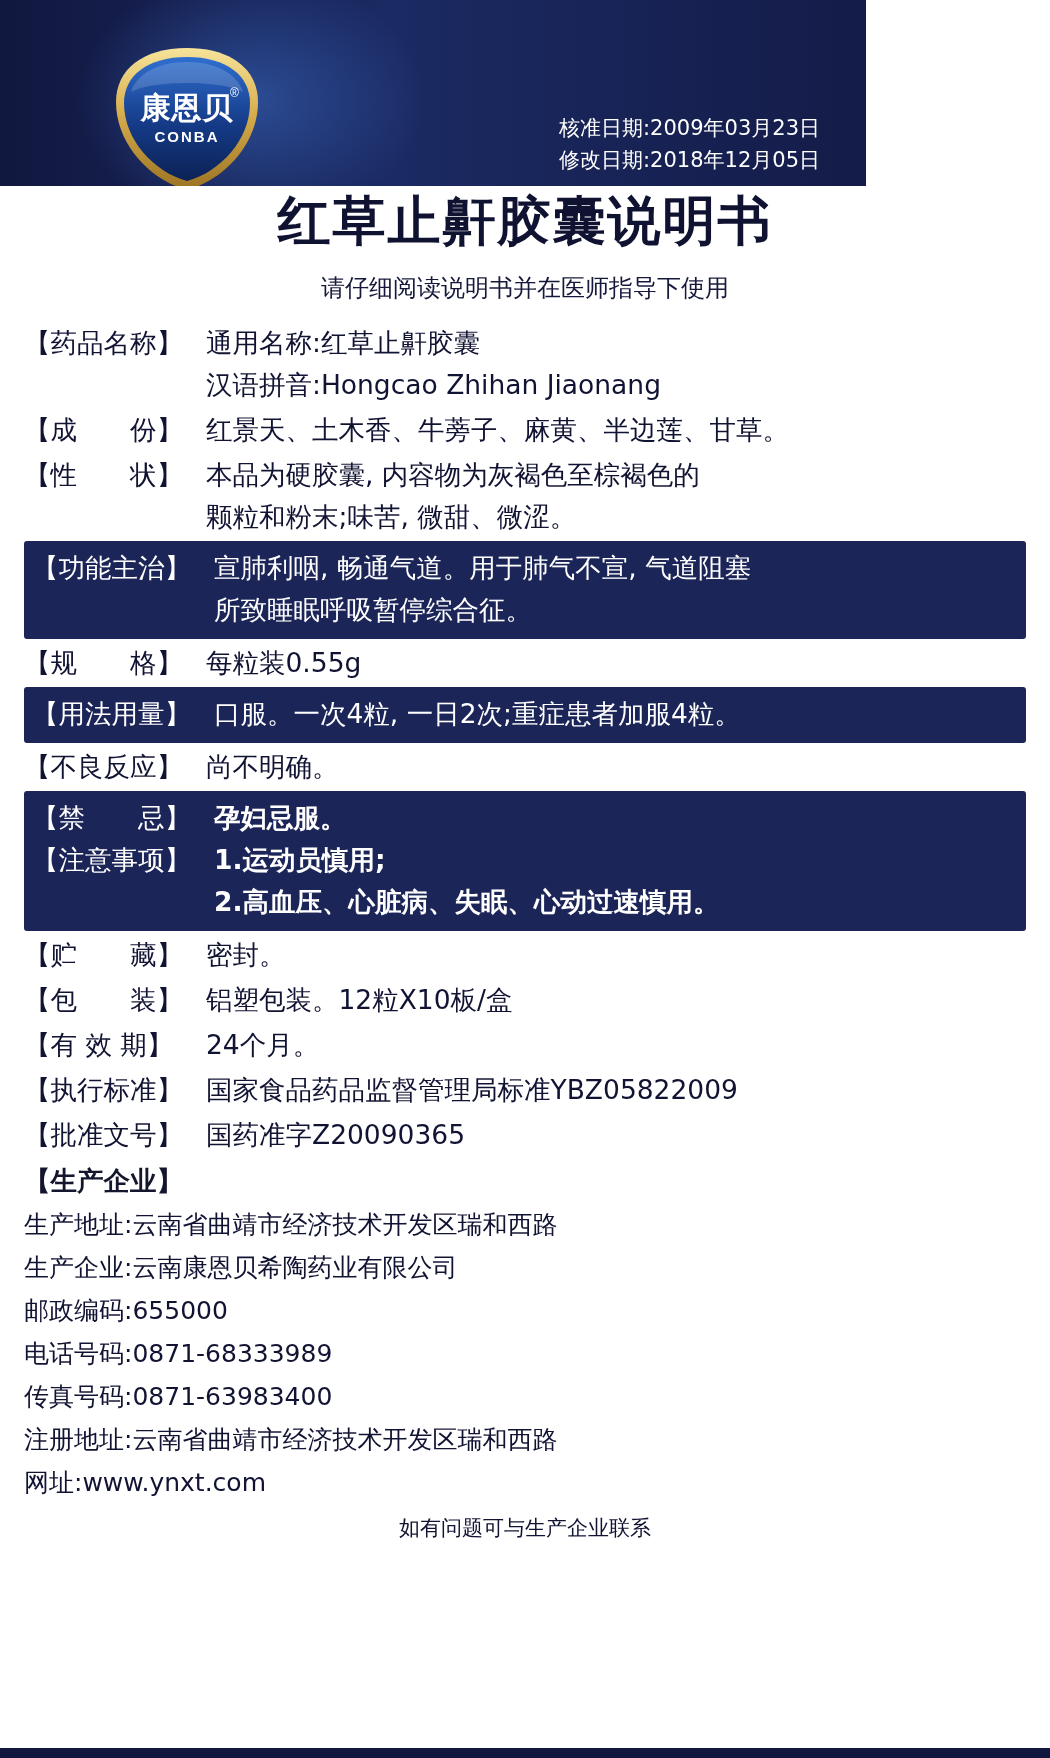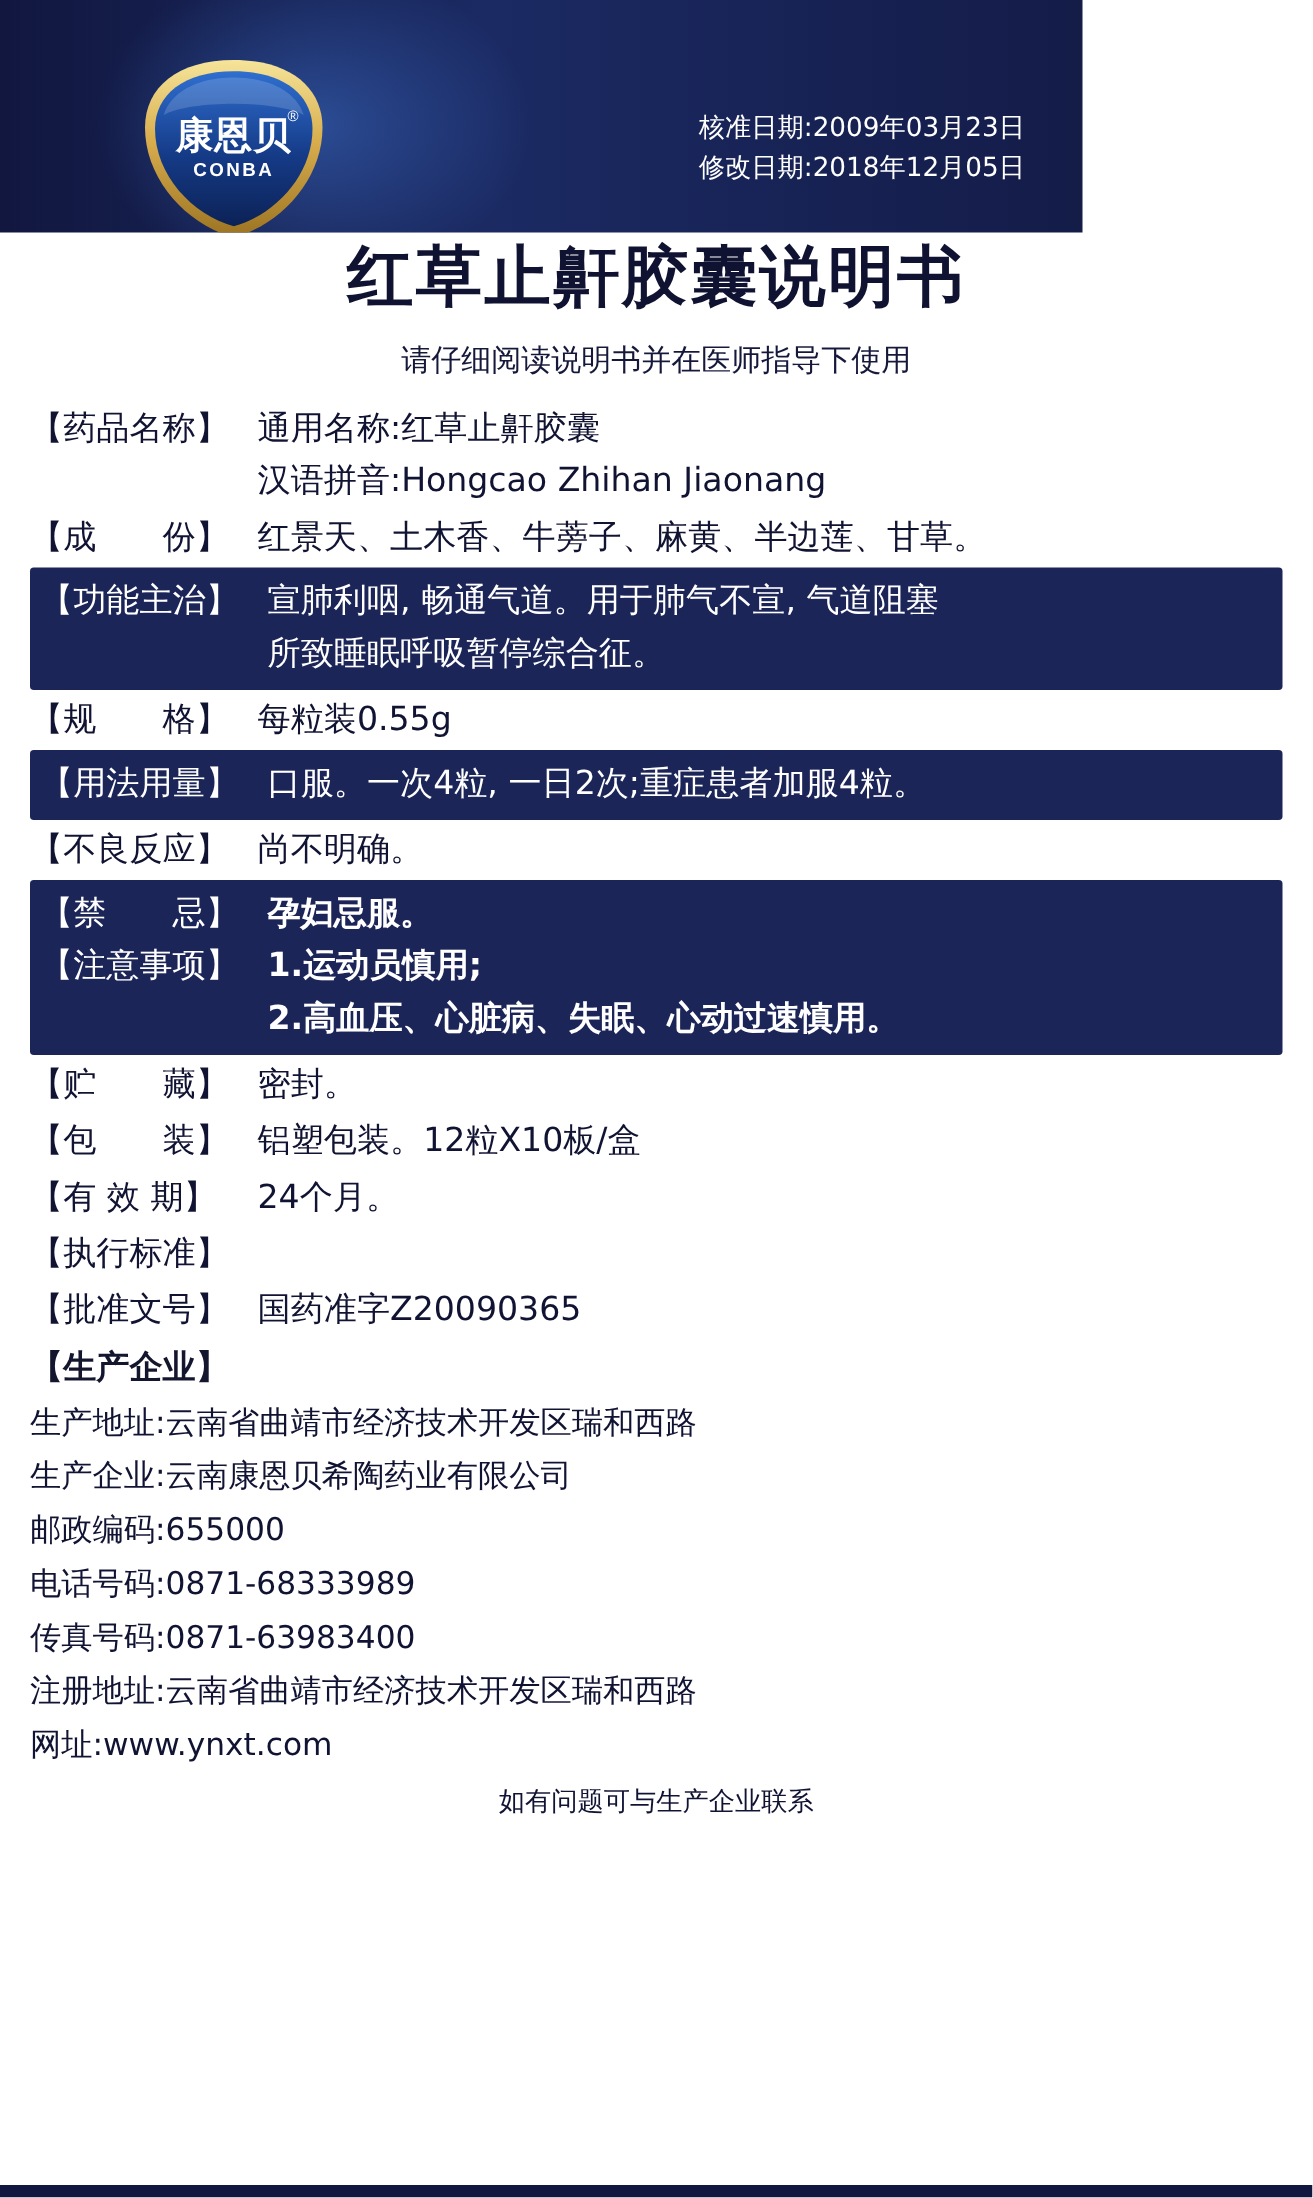--- a/index.html
+++ b/index.html
@@ -71,21 +71,21 @@
     width: 150px;
     text-align: center;
     font-size: 15px;
     font-weight: bold;
     color: #ffffff;
     letter-spacing: 2px;
   }
   .header-dates {
     position: absolute;
     right: 46px;
-    top: 86px;
+    top: 112px;
     text-align: right;
     color: #ffffff;
     font-size: 21px;
     line-height: 32px;
     font-family: "DejaVu Sans", sans-serif;
   }
 
   
   .title-zone {
     text-align: center;
@@ -237,20 +237,29 @@
 
   <div class="block plain">
     <div class="row">
       <div class="label">【成　　份】</div>
       <div class="value">
         <span class="line">红景天、土木香、牛蒡子、麻黄、半边莲、甘草。</span>
       </div>
     </div>
   </div>
 
+  <div class="block plain">
+    <div class="row">
+      <div class="label">【性　　状】</div>
+      <div class="value">
+        <span class="line">本品为硬胶囊, 内容物为灰褐色至棕褐色的</span>
+        <span class="line">颗粒和粉末;味苦, 微甜、微涩。</span>
+      </div>
+    </div>
+  </div>
 
   <div class="block highlight">
     <div class="row">
       <div class="label">【功能主治】</div>
       <div class="value">
         <span class="line">宣肺利咽, 畅通气道。用于肺气不宣, 气道阻塞</span>
         <span class="line">所致睡眠呼吸暂停综合征。</span>
       </div>
     </div>
   </div>
@@ -321,20 +330,23 @@
       <div class="label">【有 效 期】</div>
       <div class="value">
         <span class="line">24个月。</span>
       </div>
     </div>
   </div>
 
   <div class="block plain">
     <div class="row">
       <div class="label">【执行标准】</div>
+      <div class="value">
+        <span class="line">国家食品药品监督管理局标准YBZ05822009</span>
+      </div>
     </div>
   </div>
 
   <div class="block plain">
     <div class="row">
       <div class="label">【批准文号】</div>
       <div class="value">
         <span class="line">国药准字Z20090365</span>
       </div>
     </div>

